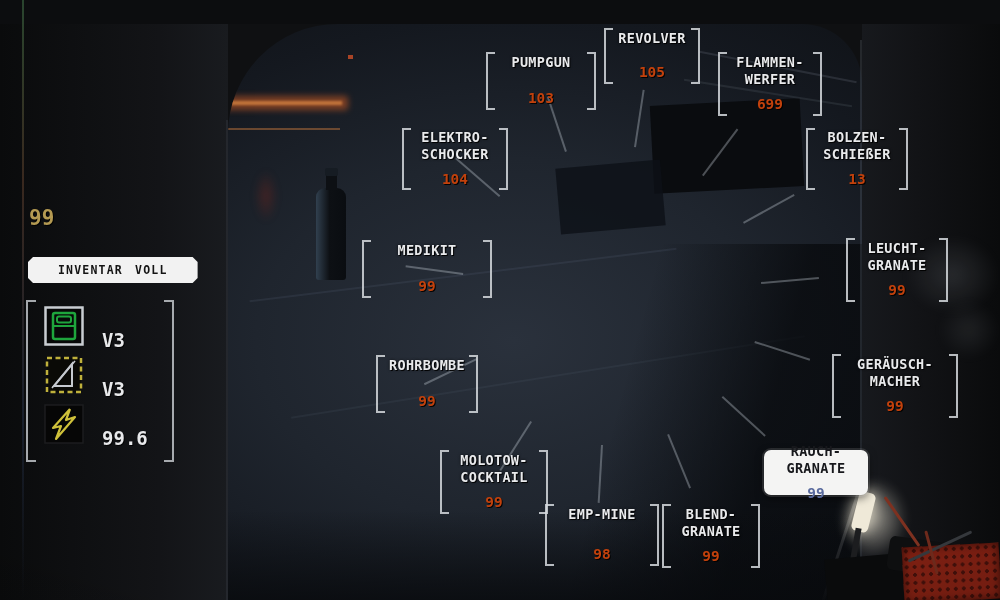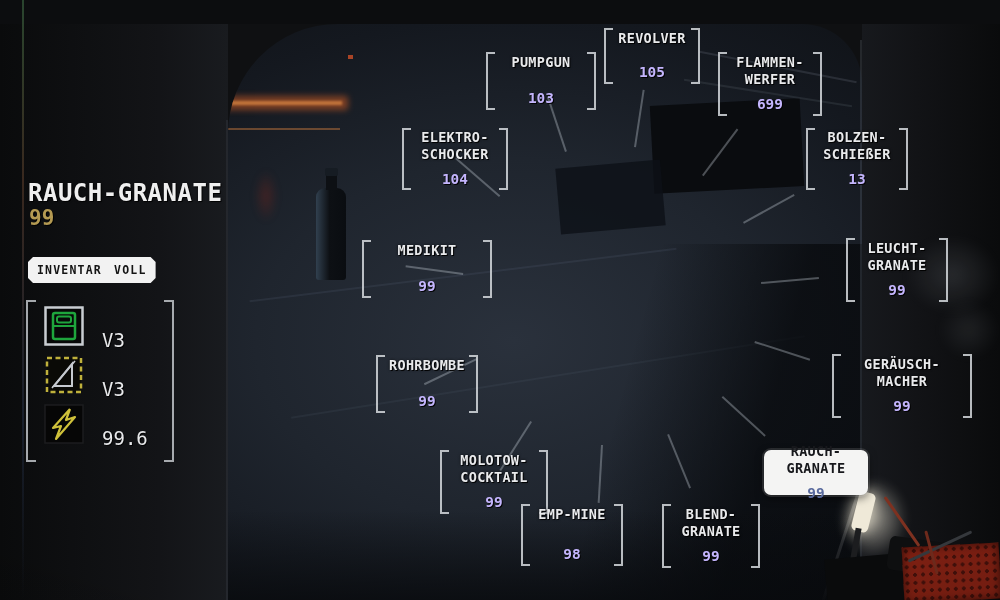--- a/index.html
+++ b/index.html
@@ -78,42 +78,42 @@
     transform-origin:0 0; z-index:8; }
   
   .hud { position:absolute; inset:0; z-index:20; }
   .hud-title { position:absolute; left:28px; top:179px; font-size:24px; font-weight:bold;
     color:#efefef; letter-spacing:.5px;
     text-shadow:1px 1px 0 rgba(0,0,0,.85), 0 0 3px rgba(0,0,0,.6); }
   .hud-count { position:absolute; left:29px; top:206px; font-size:21px; font-weight:bold;
     color:#b49a52; text-shadow:1px 1px 0 rgba(0,0,0,.85); }
   .badge { position:absolute; left:28px; top:257px; background:#f2f2f2; color:#141414;
     font-size:11.5px; font-weight:bold; letter-spacing:1.2px; word-spacing:4px;
-    padding:6px 9px;
+    padding:6px 30px;
     clip-path:polygon(0 5px,5px 0,calc(100% - 5px) 0,100% 5px,100% calc(100% - 5px),calc(100% - 5px) 100%,5px 100%,0 calc(100% - 5px)); }
   .gadget-bracket { position:absolute; left:26px; top:300px; width:148px; height:162px; opacity:.75; }
   .gb { position:absolute; top:0; width:10px; height:100%; border:2px solid #d9dde2; }
   .gb-l { left:0; border-right:none; }
   .gb-r { right:0; border-left:none; }
   .gadgets { position:absolute; left:44px; top:308px; display:flex; flex-direction:column; gap:9px; }
   .gadget-row { display:flex; align-items:center; gap:18px; height:40px; }
-  .gadget-label { font-size:19px; font-weight:normal; color:#e8e9eb;
+  .gadget-label { font-size:19px; font-weight:bold; color:#e8e9eb;
     text-shadow:1px 1px 0 rgba(0,0,0,.85);margin-top:24px; }
   
   .wheel-item { position:absolute; display:flex; flex-direction:column; align-items:center;
     padding:2px 12px; }
   .wheel-item.one-line { justify-content:space-between; }
   .wheel-item.two-line { justify-content:center; gap:7px; }
   .bracket { position:absolute; top:0; width:9px; height:100%; border:2px solid #d6dade; opacity:.85; }
   .bracket.l { left:0; border-right:none; }
   .bracket.r { right:0; border-left:none; }
   .wi-label { white-space:pre-line; text-align:center; font-size:13.5px; line-height:17px;
     font-weight:bold; color:#e9eaec; letter-spacing:.3px;
     text-shadow:1px 1px 0 rgba(0,0,0,.9), 0 0 3px rgba(0,0,0,.7); }
-  .wi-count { font-size:14.5px; line-height:19px; font-weight:bold; color:#c4b5fd;
+  .wi-count { font-size:14.5px; line-height:19px; font-weight:bold; color:#c2410c;
     text-shadow:1px 1px 0 rgba(0,0,0,.9); }
   .wheel-item.selected { background:#f4f4f3; border-radius:7px;
     box-shadow:0 0 0 2px rgba(255,255,255,.12), 0 3px 8px rgba(0,0,0,.55); }
   .wheel-item.selected .wi-label { color:#17181c; text-shadow:none; }
   .wheel-item.selected .wi-count { color:#5a6b9e; text-shadow:none; }
 </style>
 </head>
 <body>
 
 <div class="wall wall-left"></div>
@@ -166,21 +166,20 @@
 <div class="spoke" style="left:755px;top:341px;transform:rotate(17.8deg)"></div>
 <div class="spoke" style="left:532px;top:422px;transform:rotate(122.2deg)"></div>
 <div class="spoke" style="left:603px;top:445px;transform:rotate(93.3deg)"></div>
 <div class="spoke" style="left:669px;top:434px;transform:rotate(67.7deg)"></div>
 <div class="spoke" style="left:723px;top:396px;transform:rotate(42.5deg)"></div>
 
 <div class="vignette"></div>
 
 <div class="hud">
 
-  <div class="hud-title">RAUCH-GRANATE</div>
   <div class="hud-count">99</div>
   <div class="badge">INVENTAR VOLL</div>
 
   <div class="gadget-bracket">
     <span class="gb gb-l"></span>
     <span class="gb gb-r"></span>
   </div>
   <div class="gadgets">
     <div class="gadget-row">
       <span>
@@ -259,35 +258,35 @@
 GRANATE</div>
     <div class="wi-count">99</div>
     <span class="bracket r"></span>
   </div>
   <div class="wheel-item one-line" style="left:376px;top:355px;width:102px;height:58px">
     <span class="bracket l"></span>
     <div class="wi-label">ROHRBOMBE</div>
     <div class="wi-count">99</div>
     <span class="bracket r"></span>
   </div>
-  <div class="wheel-item two-line" style="left:832px;top:354px;width:140px;height:64px">
+  <div class="wheel-item two-line" style="left:832px;top:354px;width:126px;height:64px">
     <span class="bracket l"></span>
     <div class="wi-label">GERÄUSCH-
 MACHER</div>
     <div class="wi-count">99</div>
     <span class="bracket r"></span>
   </div>
   <div class="wheel-item two-line" style="left:440px;top:450px;width:108px;height:64px">
     <span class="bracket l"></span>
     <div class="wi-label">MOLOTOW-
 COCKTAIL</div>
     <div class="wi-count">99</div>
     <span class="bracket r"></span>
   </div>
-  <div class="wheel-item one-line" style="left:521px;top:504px;width:102px;height:62px">
+  <div class="wheel-item one-line" style="left:545px;top:504px;width:114px;height:62px">
     <span class="bracket l"></span>
     <div class="wi-label">EMP-MINE</div>
     <div class="wi-count">98</div>
     <span class="bracket r"></span>
   </div>
   <div class="wheel-item two-line" style="left:662px;top:504px;width:98px;height:64px">
     <span class="bracket l"></span>
     <div class="wi-label">BLEND-
 GRANATE</div>
     <div class="wi-count">99</div>

